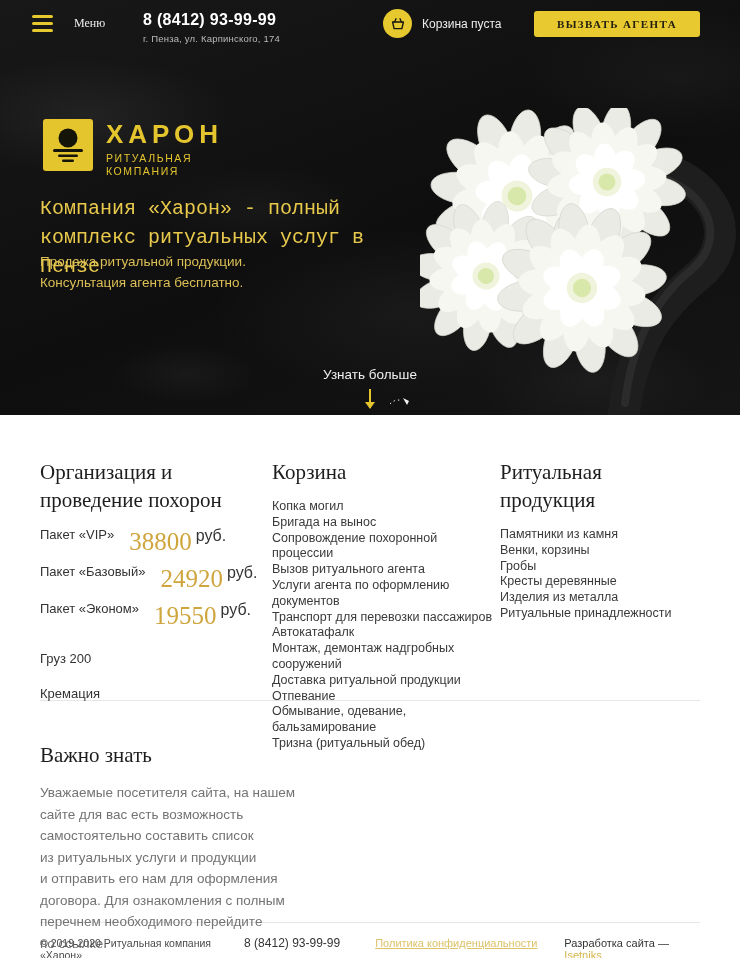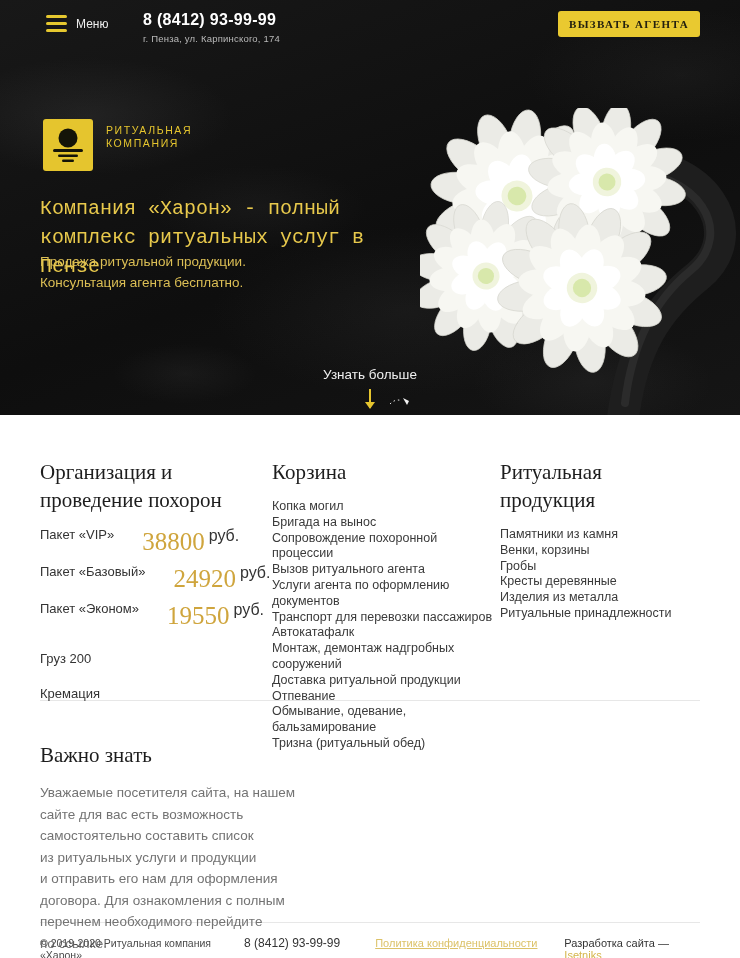--- a/index.html
+++ b/index.html
@@ -15,35 +15,35 @@
       radial-gradient(ellipse 300px 130px at 55% 75%, rgba(75,75,75,.16), transparent 65%),
       radial-gradient(ellipse 180px 70px at 35% 50%, rgba(60,60,60,.18), transparent 60%),
       radial-gradient(ellipse 260px 110px at 92% 18%, rgba(70,70,70,.16), transparent 60%),
       radial-gradient(ellipse 200px 90px at 80% 92%, rgba(85,85,85,.14), transparent 60%),
       radial-gradient(ellipse 120px 50px at 25% 90%, rgba(95,95,95,.12), transparent 60%),
       linear-gradient(160deg,#181818 0%,#0e0e0e 55%,#151515 100%);
   }
   .flowers { position:absolute; left:420px; top:108px; }
 
   
-  .menu-btn { position:absolute; left:46px; top:15px; display:flex; align-items:center; gap:9px; cursor:pointer; }
+  .menu-btn { position:absolute; left:32px; top:15px; display:flex; align-items:center; gap:21px; cursor:pointer;font-family:Liberation Serif, serif; }
   .menu-bars { display:flex; flex-direction:column; gap:4px; }
   .menu-bars span { display:block; width:21px; height:3px; border-radius:2px; background:#e6c82f; }
   .menu-label { color:#eee; font-size:12px; }
 
   .phone-block { position:absolute; left:143px; top:11px; }
   .phone-num { color:#fff; font-size:16px; font-weight:bold; letter-spacing:.3px; }
   .phone-addr { color:#b9b9b9; font-size:9.5px; margin-top:4px; letter-spacing:.2px; }
 
   .cart { position:absolute; left:383px; top:9px; display:flex; align-items:center; gap:10px; cursor:pointer; }
   .cart-circle { width:29px; height:29px; border-radius:50%; background:#e6c82f; display:flex; align-items:center; justify-content:center; }
   .cart-label { color:#ececec; font-size:12px; }
 
   .agent-btn {
-    position:absolute; right:40px; top:11px; height:26px; padding:0 11px;
+    position:absolute; right:40px; top:11px; height:26px; padding:0 23px;
     background:#e9c930; border:none; border-radius:3px; cursor:pointer;
     font-family:"Liberation Serif","DejaVu Serif",serif; font-weight:bold;
     font-size:11px; letter-spacing:1.4px; color:#23200f;
   }
 
   
   .logo { position:absolute; left:43px; top:119px; display:flex; gap:13px; align-items:flex-start; }
   .logo-icon { width:50px; height:52px; background:#e5c52e; border-radius:3px; display:flex; align-items:center; justify-content:center; }
   .logo-name { font-family:"Liberation Sans","DejaVu Sans",sans-serif; font-weight:bold; font-size:26px; letter-spacing:5px; color:#e5c52e; line-height:1; margin-top:2px; }
   .logo-sub { color:#e5c52e; font-size:10.5px; letter-spacing:1.6px; margin-top:5px; line-height:13px; white-space:pre-line; }
@@ -62,21 +62,21 @@
   .cursor-hint { position:absolute; left:78px; top:28px; }
 
   
   .columns-section { height:285px; padding:30px 40px 0; display:flex; }
   h2 { font-family:"Liberation Serif","DejaVu Serif",serif; font-size:21px; font-weight:normal; color:#1d1d1d; line-height:28px; margin-bottom:13px;margin-top:13px; }
   .col-funeral { width:232px; }
   .col-services { width:228px; }
   .col-products { width:200px; }
   .pkg-row { display:flex; align-items:flex-start; margin-bottom:7px; cursor:pointer; }
   .pkg-label { font-size:13px; color:#333; }
-  .pkg-price { font-family:"Liberation Serif","DejaVu Serif",serif; font-size:25px; color:#cfa53d; margin-left:28px; line-height:30px; }
+  .pkg-price { font-family:"Liberation Serif","DejaVu Serif",serif; font-size:25px; color:#cfa53d; margin-left:15px; line-height:30px; }
   .pkg-cur { font-size:16px; color:#333; margin-left:4px; }
   .extra-item { font-size:13px; color:#333; margin-top:20px; cursor:pointer; }
   .svc-list { list-style:none; }
   .svc-list li { font-size:12.5px; line-height:15.8px; color:#3a3a3a; cursor:pointer; }
 
   .divider { border:0; border-top:1px solid #e7e7e7; margin:0 40px; }
 
   
   .info-section { height:221px; padding:27px 40px 0; }
   .info-text { font-size:13.5px; line-height:21.5px; color:#737373; margin-top:13px; white-space:pre-line; }
@@ -156,33 +156,43 @@
         <span></span>
       </span>
     <span class="menu-label">Меню</span>
   </div>
 
   <div class="phone-block">
     <div class="phone-num">8 (8412) 93-99-99</div>
     <div class="phone-addr">г. Пенза, ул. Карпинского, 174</div>
   </div>
 
+  <div class="cart">
+    <span class="cart-circle">
+      <svg width="16" height="16" viewBox="0 0 16 16" fill="none" stroke="#181810" stroke-width="1.4" stroke-linejoin="round">
+        <path d="M4.6 6 L6 2.8 M11.4 6 L10 2.8" stroke-linecap="round"></path>
+        <path d="M2.6 6 H13.4 L11.9 12.6 H4.1 Z"></path>
+      </svg>
+    </span>
+    <span class="cart-label">Корзина пуста</span>
+  </div>
 
   <button class="agent-btn">ВЫЗВАТЬ АГЕНТА</button>
 
   <div class="logo">
     <span class="logo-icon">
       <svg width="38" height="40" viewBox="0 0 38 40">
         <circle cx="19" cy="13" r="9.5" fill="#141408"></circle>
         <rect x="4" y="24" width="30" height="3" rx="1.5" fill="#141408"></rect>
         <rect x="9" y="29.5" width="20" height="2.6" rx="1.3" fill="#141408"></rect>
         <rect x="13" y="34.5" width="12" height="2.4" rx="1.2" fill="#141408"></rect>
       </svg>
     </span>
     <span>
+      <div class="logo-name">ХАРОН</div>
       <div class="logo-sub">РИТУАЛЬНАЯ
 КОМПАНИЯ</div>
     </span>
   </div>
 
   <h1 class="hero-title">Компания «Харон» - полный комплекс ритуальных услуг в Пензе</h1>
   <div class="hero-sub">Продажа ритуальной продукции.
 Консультация агента бесплатно.</div>
 
   <div class="scroll-hint">

